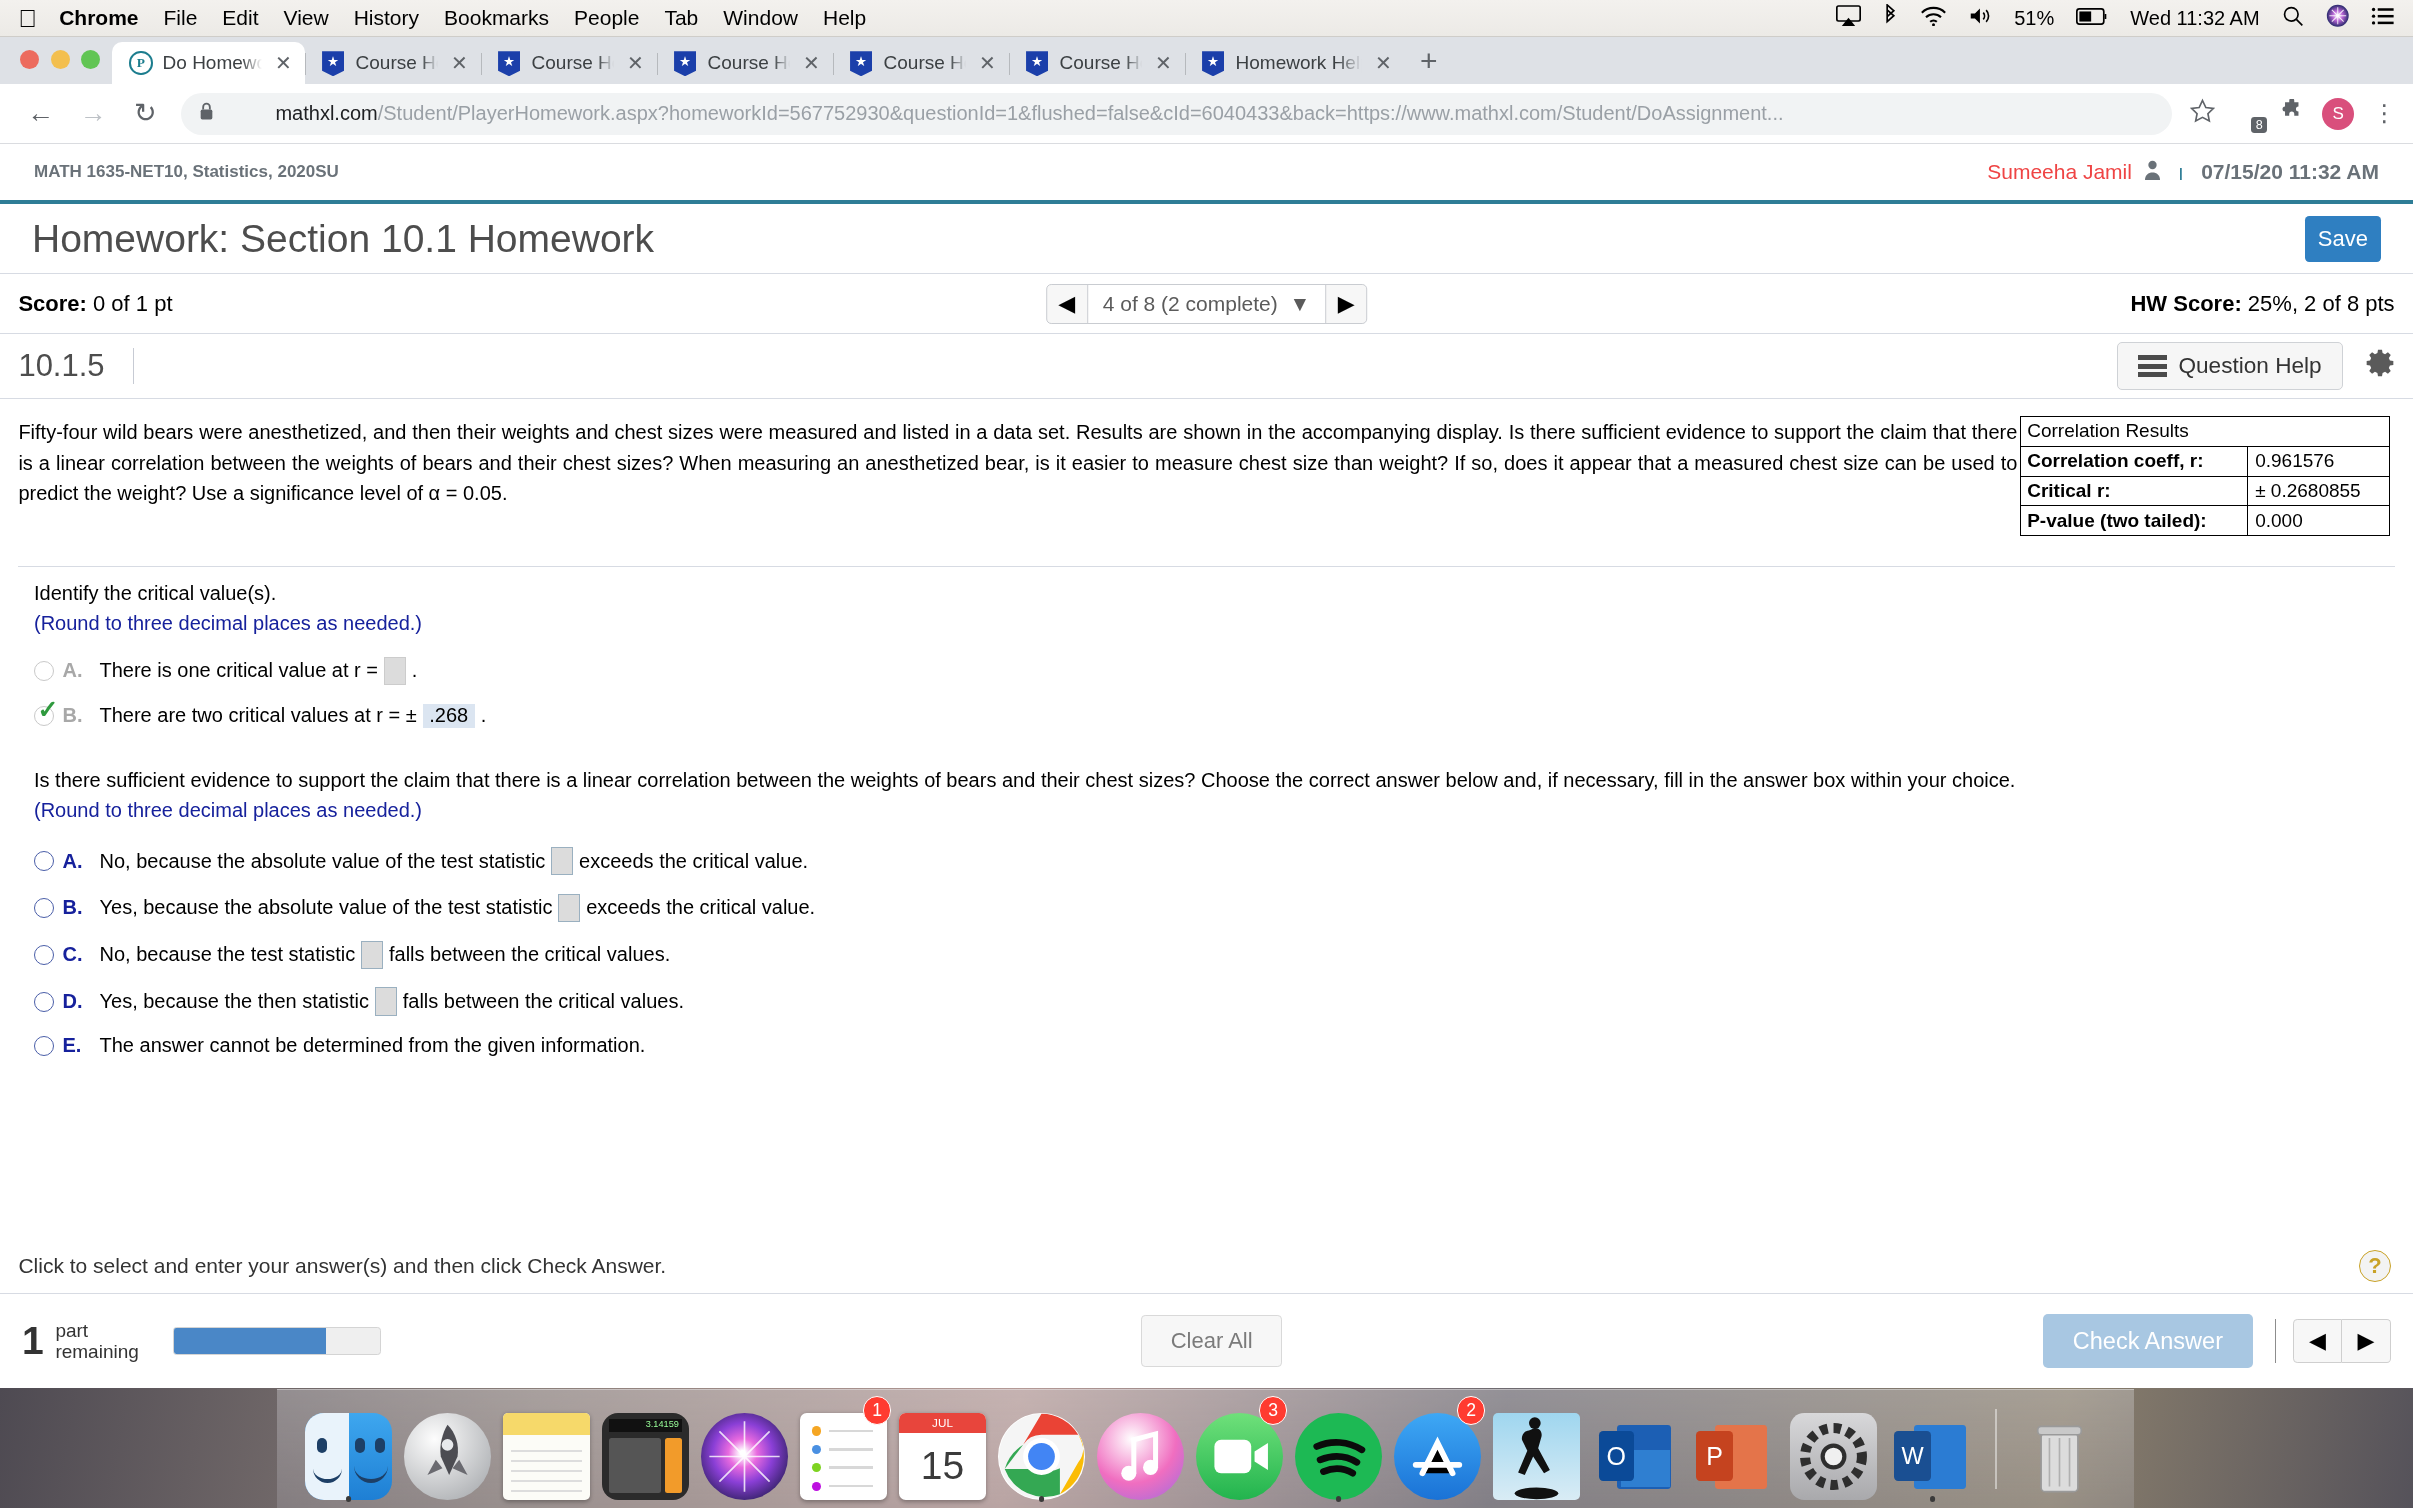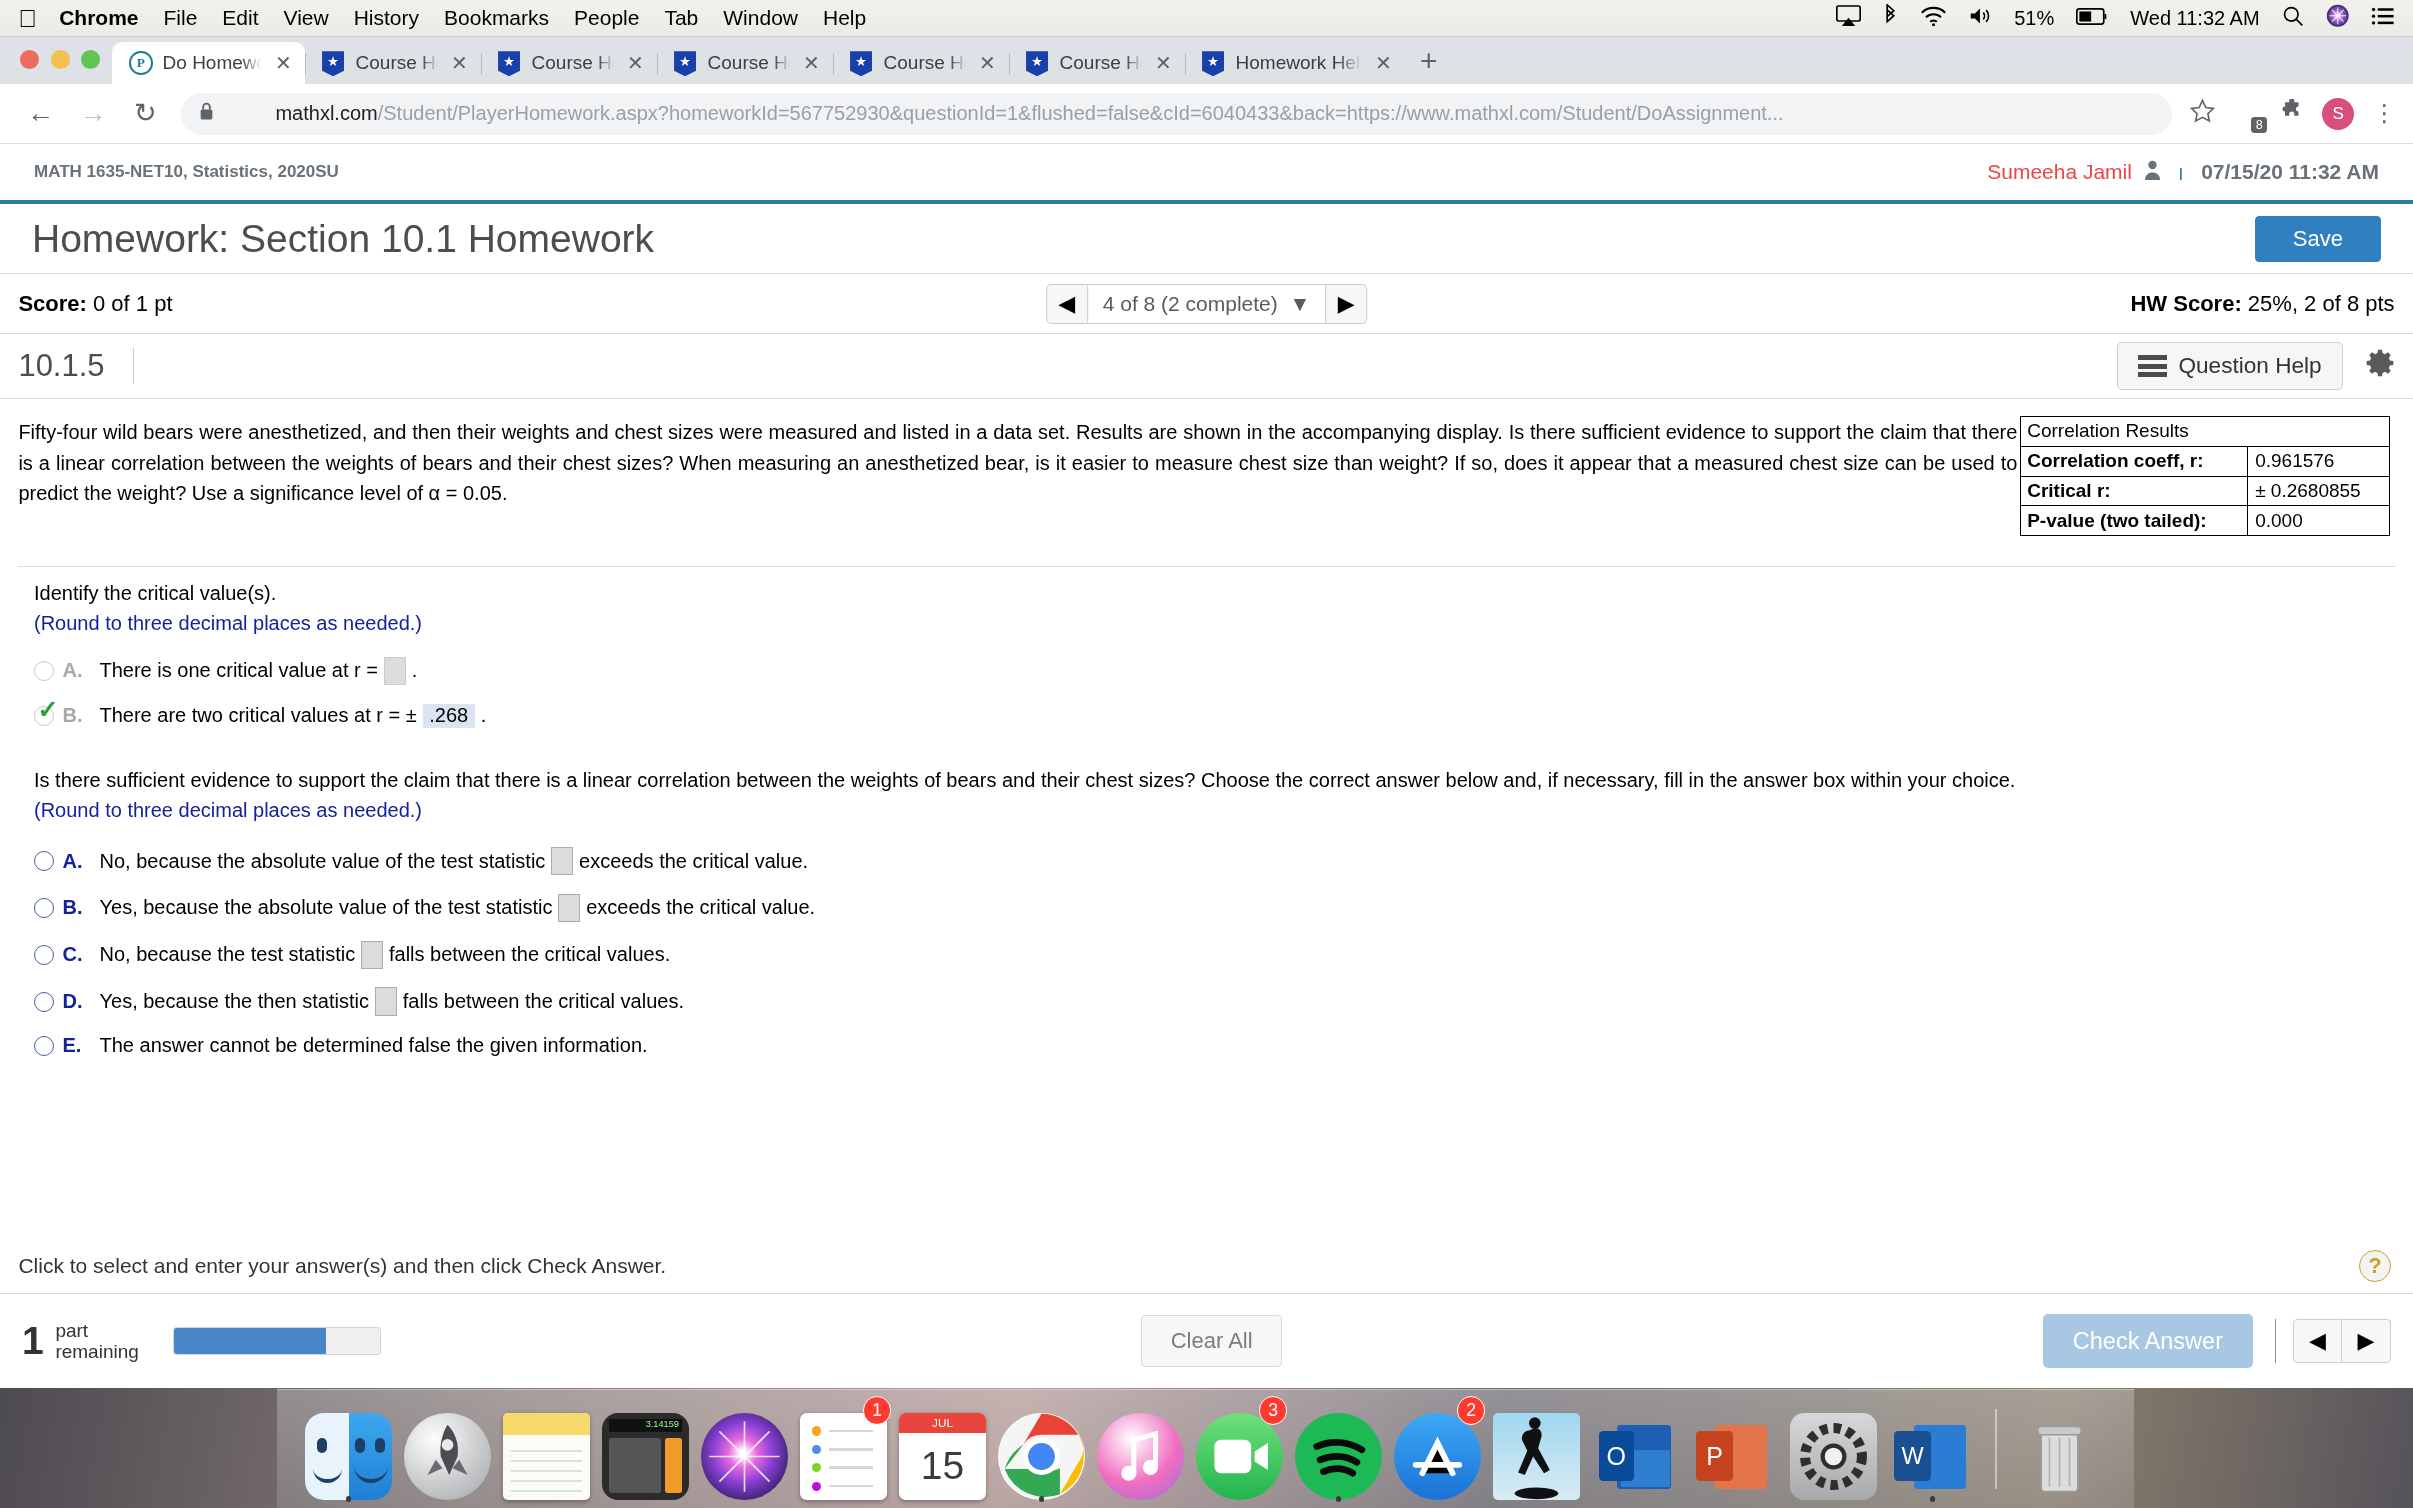--- a/index.html
+++ b/index.html
@@ -120,21 +120,21 @@
   .mxl-date { font-size: 21px; font-weight: bold; color: #6a7279; }
 
   .title-row {
     height: 70px; display: flex; align-items: center; padding: 0 32px;
     border-bottom: 1.7px solid #d7dbe3;
   }
   .title-row h1 { font-size: 39px; font-weight: normal; color: #4d4d4d; }
   .title-row .spacer { flex: 1; }
   .save-btn {
     background: #2f7fc1; color: #fff; font-size: 22px;
-    padding: 10px 38px; border-radius: 4.2px; border: none;
+    padding: 10px 13px; border-radius: 4.2px; border: none;
   }
 
   .score-row {
     height: 60px; display: flex; align-items: center; padding: 0 18.4px;
     border-bottom: 1.7px solid #d7dbe3; position: relative;
   }
   .score-left { font-size: 22px; color: #000; }
   .score-left b { font-weight: bold; }
   .navwidget {
     position: absolute; left: 50%; transform: translateX(-50%);
@@ -628,21 +628,21 @@
           <span>falls between the critical values.</span>
         </span>
       </div>
 
       <div class="choice">
         <span class="radio-wrap">
             <span class="radio"></span>
           </span>
         <span class="letter">E.</span>
         <span class="ctext">
-          <span>The answer cannot be determined false the given information.</span>
+          <span>The answer cannot be determined from the given information.</span>
         </span>
       </div>
     </div>
 
     <div class="footer-hint">Click to select and enter your answer(s) and then click Check Answer.</div>
     <div class="help-fab">?</div>
 
     <div class="bottombar">
       <div class="parts">
         <span class="num">1</span>

